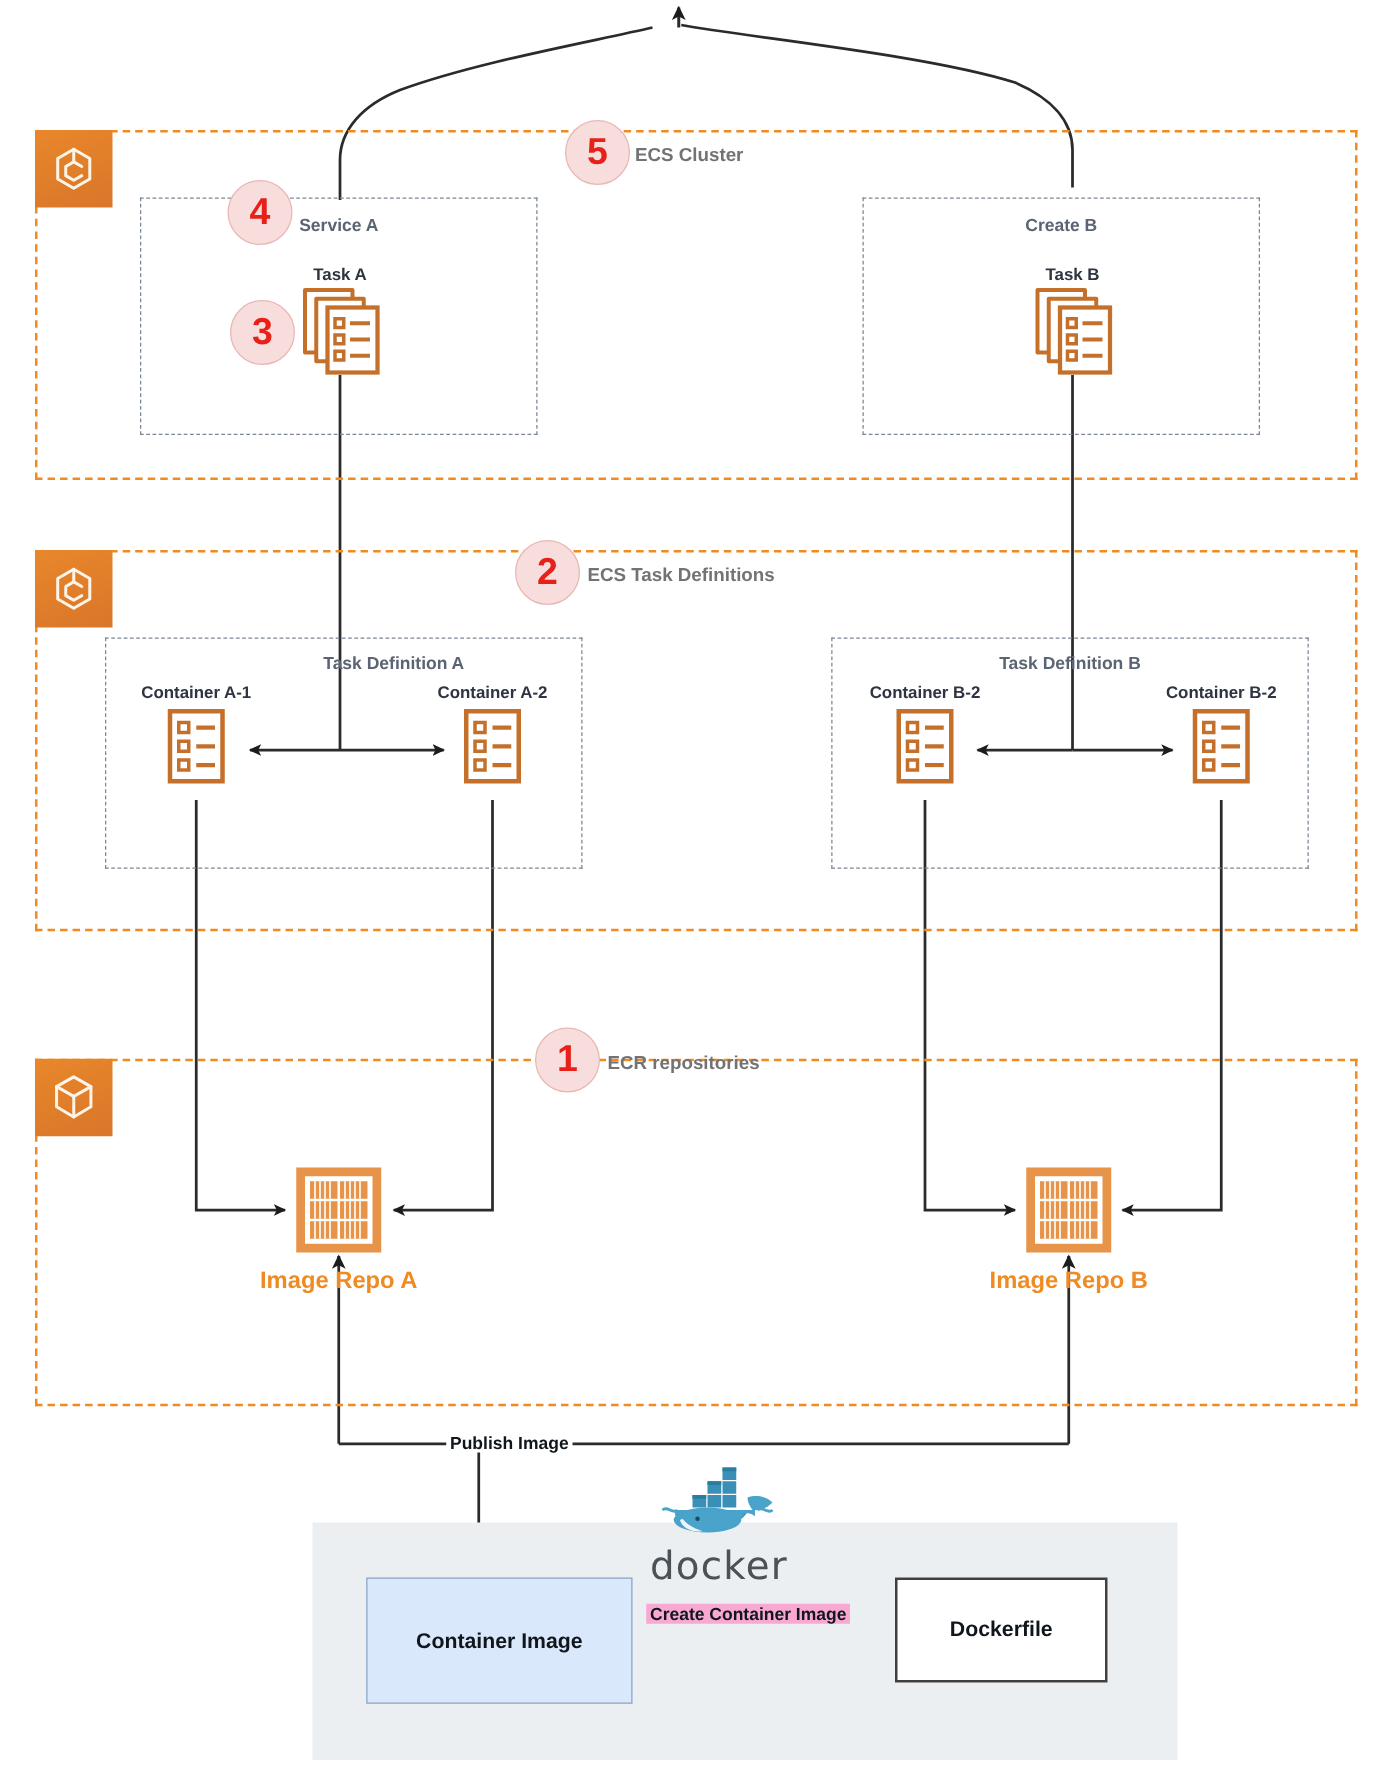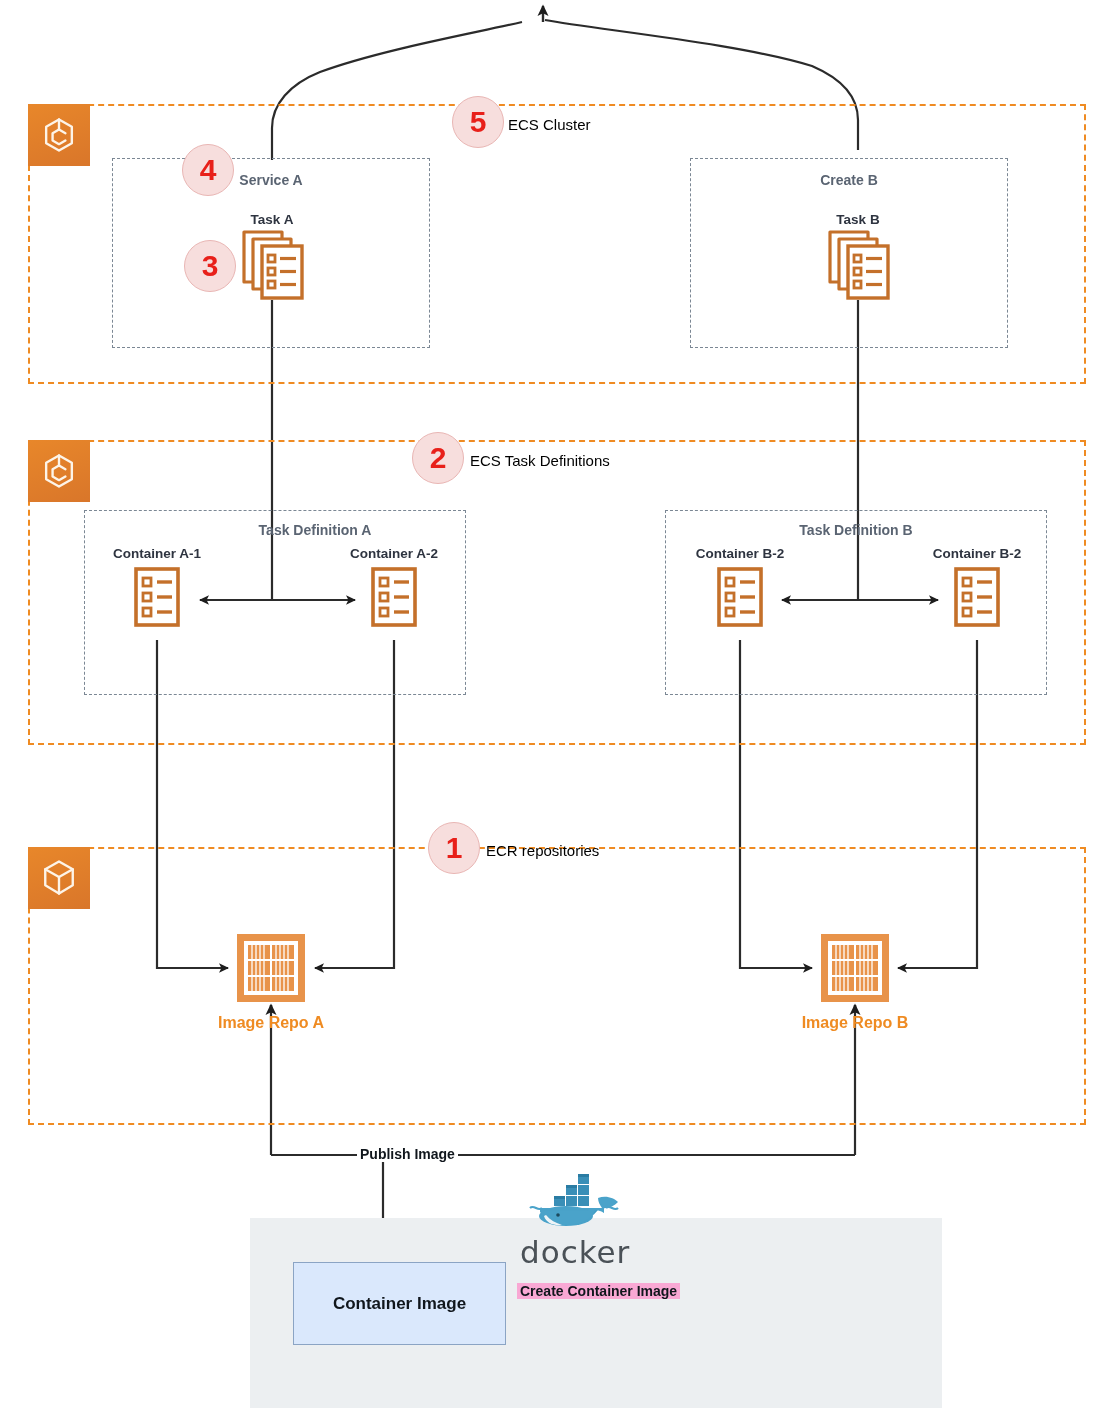--- a/index.html
+++ b/index.html
@@ -37,21 +37,21 @@
     border-radius:50%;
     background:#f7dedd;
     border:1.5px solid #e9b6b4;
     display:flex;align-items:center;justify-content:center;
     font-size:30px;font-weight:bold;color:#e8201a;
     line-height:1;
     box-sizing:border-box;
   }
   .zone-label{
     position:absolute;
-    font-size:15px;font-weight:normal;color:#000000;
+    font-size:15px;font-weight:bold;color:#737373;
     white-space:nowrap;
   }
   
   .subbox{
     position:absolute;
     border:1.6px dashed #7b8794;
     box-sizing:border-box;
     background:transparent;
   }
   .subbox-title{
@@ -61,21 +61,21 @@
     text-align:center;
   }
   .node-label{
     position:absolute;
     font-size:13.5px;font-weight:bold;color:#2e3440;
     white-space:nowrap;
     text-align:center;
   }
   .repo-label{
     position:absolute;
-    font-size:16px;font-weight:bold;color:#ef8b22;
+    font-size:19px;font-weight:bold;color:#ef8b22;
     white-space:nowrap;
     text-align:center;
   }
   
   .icon-abs{position:absolute;}
   .icon-abs svg{display:block;}
   
   #wires{position:absolute;left:0;top:0;width:1112px;height:1428px;pointer-events:none;}
   
   .docker-panel{
@@ -447,18 +447,19 @@
       <path d="M78 30 C86 27 94 30 98 34 C94 38 88 41 82 40 C80 37 78 34 78 30 Z" fill="#4aa3ca"></path>
       <circle cx="38" cy="47" r="1.8" fill="#1c4a5e"></circle>
       <g stroke="#4aa3ca" stroke-width="2.2" fill="none">
         <path d="M10 40 C14 36 18 44 22 40"></path>
         <path d="M86 40 C90 36 94 44 98 40"></path>
       </g>
     </svg>
     <div class="docker-word">docker</div>
   </div>
 
-  <div class="box-node box-container-image" style="left:293px;top:1262px;width:213px;height:83px;">Container Image</div>
-
+  <div class="box-node box-container-image" style="left:293px;top:1262px;width:213px;height:101px;">Container Image</div>
+
+  <div class="box-node box-dockerfile" style="left:716px;top:1262px;width:170px;height:84px;">Dockerfile</div>
 
   <div class="edge-label on-grey" style="left:517px;top:1283px;">Create Container Image</div>
 
 </div>
 
 </body></html>

